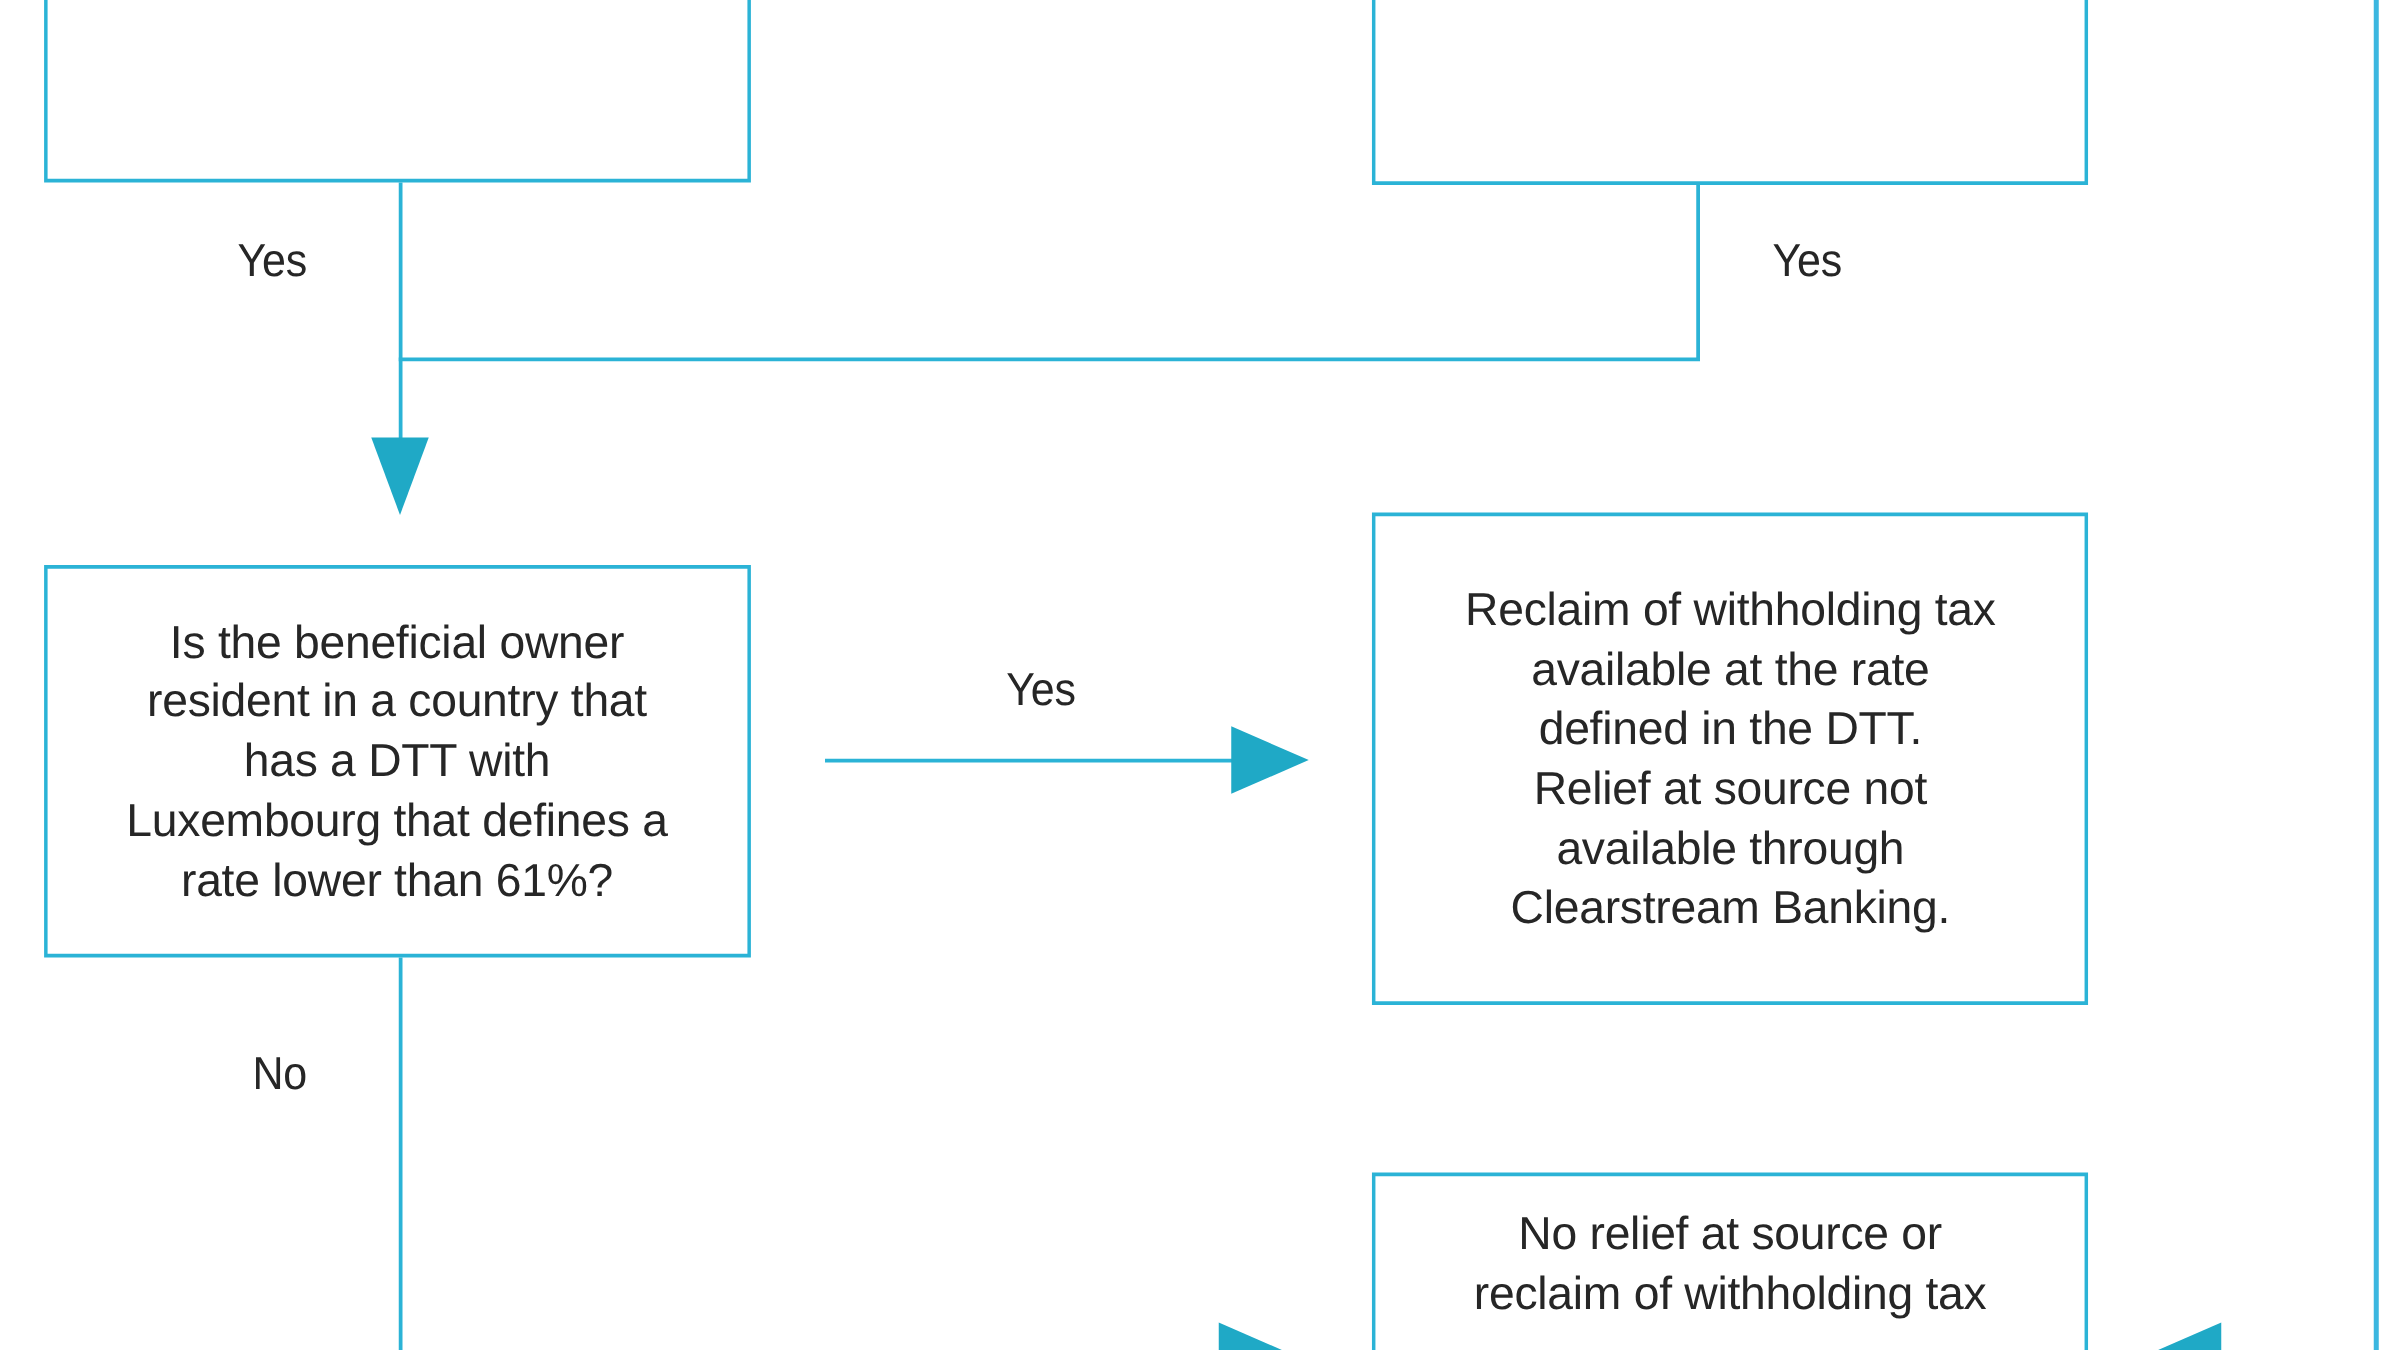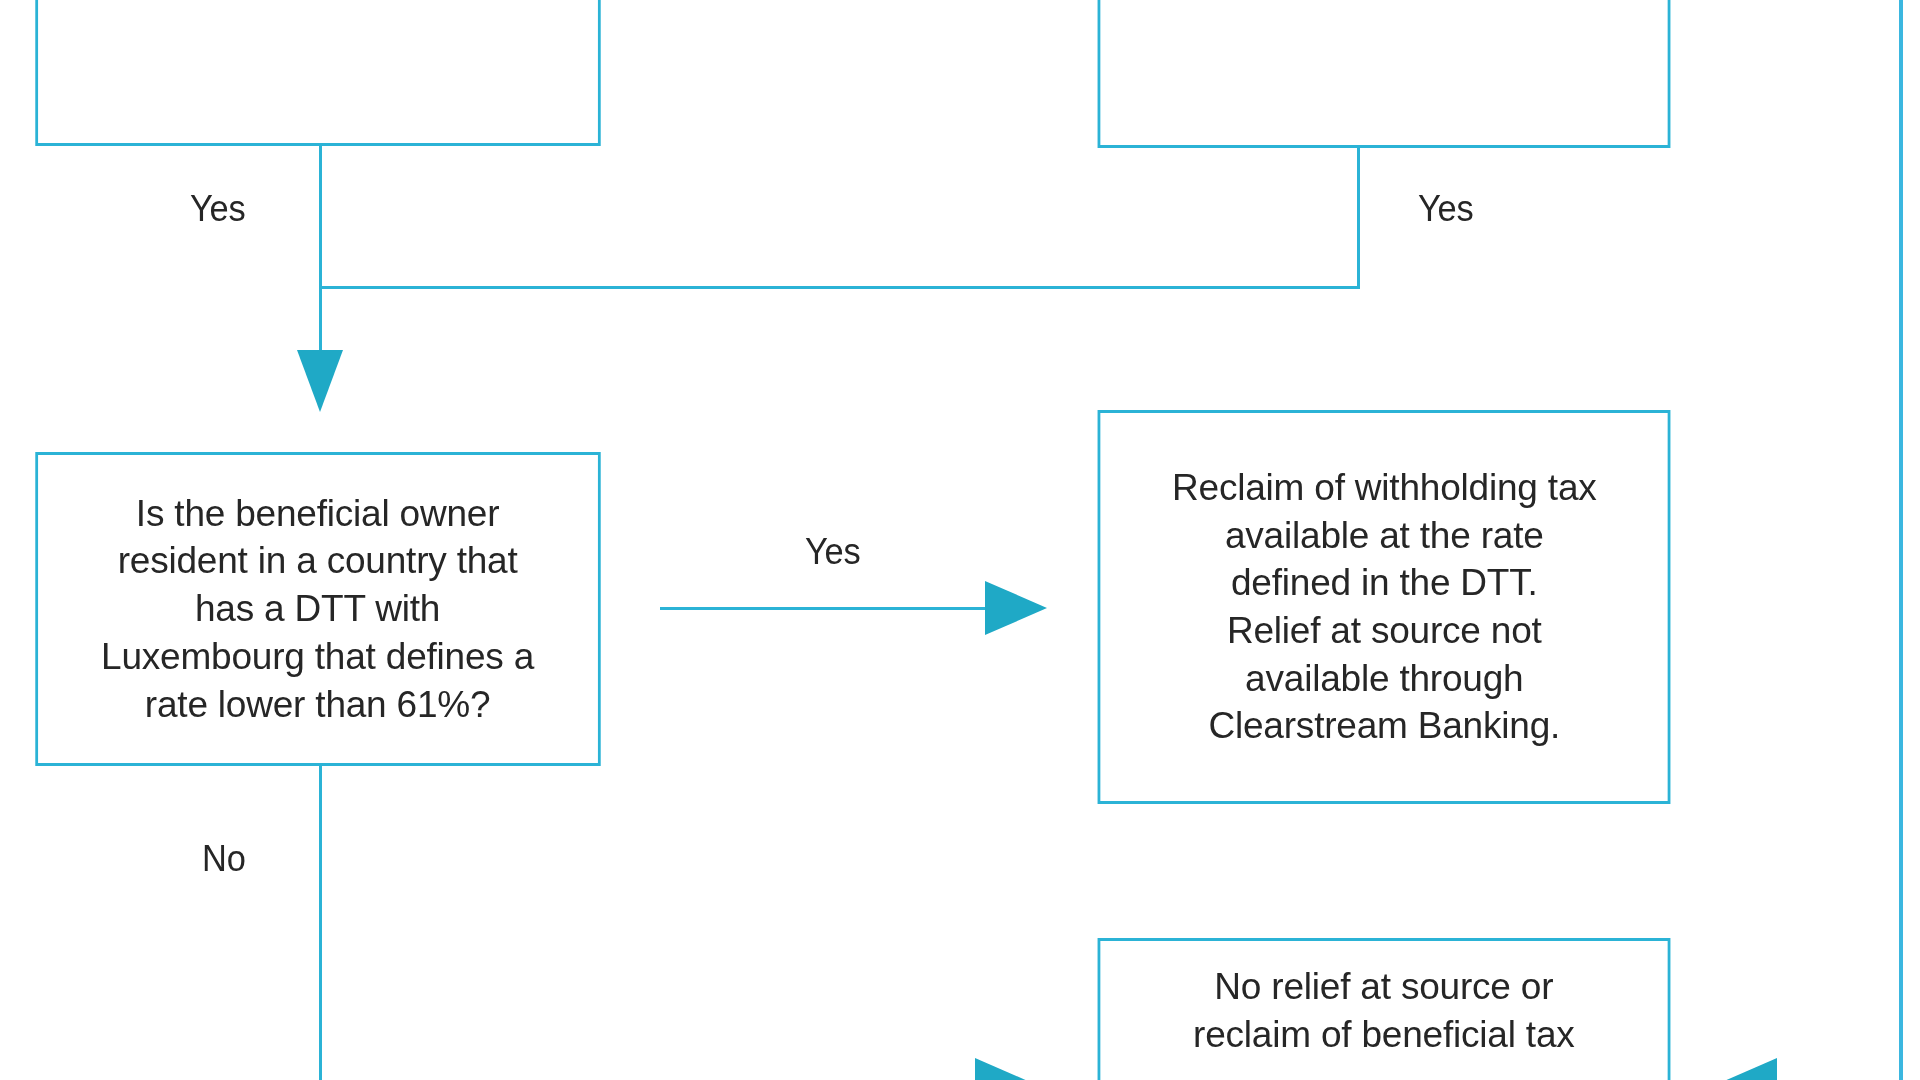--- a/index.html
+++ b/index.html
@@ -116,21 +116,21 @@
 
   <div class="hline" style="left:660px;top:607px;width:380px;"></div>
   <div class="arrow-right" style="left:985px;top:581px;"></div>
   <span class="edge-label" style="left:805px;top:533px;">Yes</span>
 
   <div class="vline" style="left:319px;top:766px;height:314px;"></div>
   <span class="edge-label" style="left:202px;top:840px;">No</span>
 
   <div class="node" style="left:1076px;top:938px;width:616px;height:250px;align-items:flex-start;padding-top:22px;">
     <span>No relief at source or
-reclaim of beneficial tax</span>
+reclaim of withholding tax</span>
   </div>
 
   <div class="arrow-right" style="left:975px;top:1058px;"></div>
   <div class="arrow-left" style="left:1715px;top:1058px;"></div>
 
   <div class="page-rule" style="left:1899px;top:0;height:1080px;"></div>
 
 </div>
 
 </body></html>

